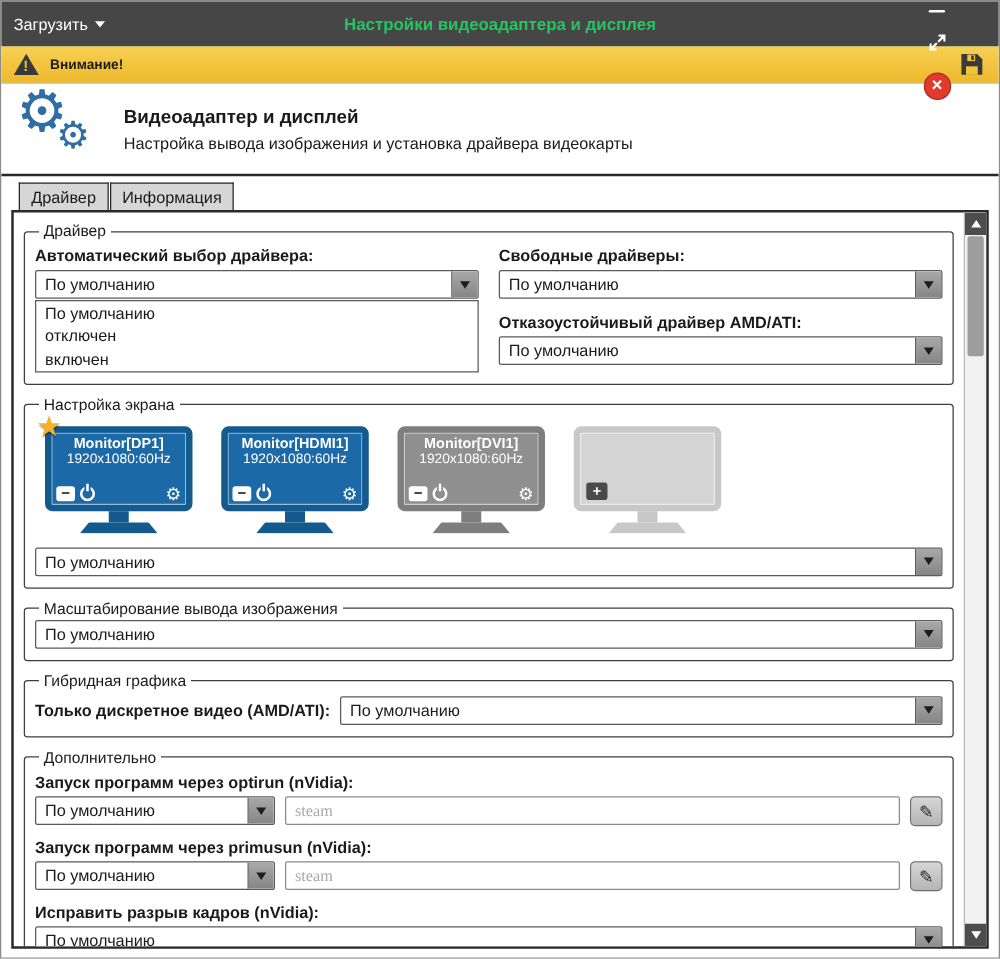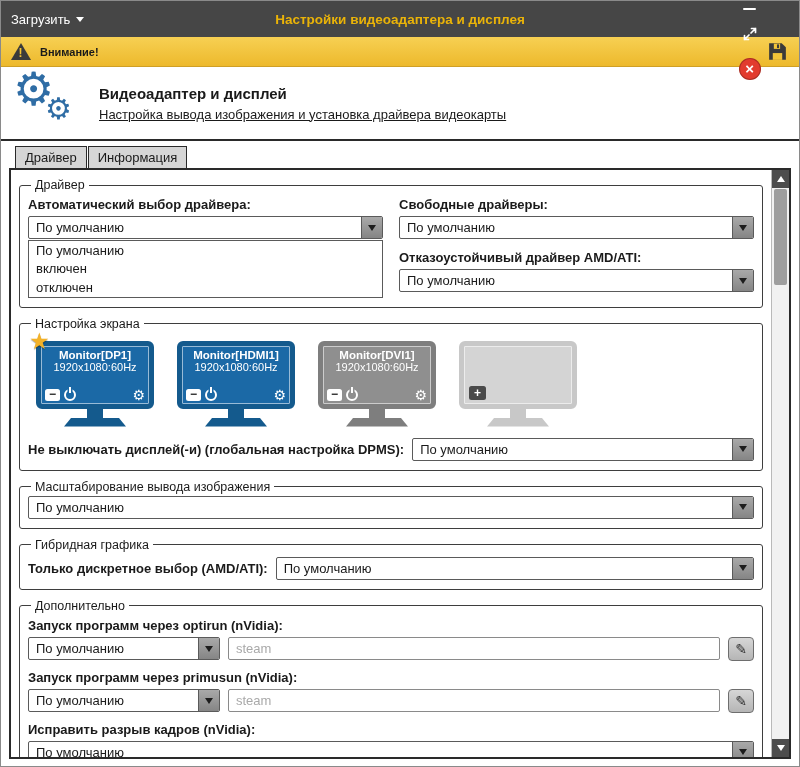--- a/index.html
+++ b/index.html
@@ -8,21 +8,21 @@
   .window { width:800px; height:767px; background:#fff; border:1px solid #8a8a8a;
             display:flex; flex-direction:column; overflow:hidden; position:relative; margin:0 auto; }
 
   
   .titlebar { height:36px; background:#464646; display:flex; align-items:center;
               padding:12px 10px; position:relative; flex:0 0 auto; }
   .tb-btn { background:none; border:none; color:#fff; font-family:inherit; font-size:13px;
             display:flex; align-items:center; cursor:pointer; }
   .caret { width:0; height:0; border-left:4px solid transparent; border-right:4px solid transparent;
            border-top:5px solid #fff; margin-left:6px; }
-  .tb-title { position:absolute; left:50%; transform:translateX(-50%); color:#eab308;
+  .tb-title { position:absolute; left:50%; transform:translateX(-50%); color:#22c55e;
               font-weight:bold; font-size:13.5px; white-space:nowrap; }
   .tb-right { margin-left:auto; display:flex; align-items:center; gap:16px;flex-direction:column; }
   .tb-icon { background:none; border:none; cursor:pointer; display:flex; align-items:center; justify-content:center; }
   .burger { width:16px; height:2.5px; background:#fff; display:block; border-radius:1px;
             box-shadow:0 -5px 0 #fff, 0 5px 0 #fff; }
   .minim { width:13px; height:2.5px; background:#fff; display:block; border-radius:1px; }
   .closebtn { width:22px; height:22px; border-radius:50%; background:#e23b2e; border:none; cursor:pointer;
               color:#fff; font-weight:bold; font-size:15px; line-height:20px; text-align:center;
               box-shadow:inset 0 0 0 1px rgba(0,0,0,.25); padding:0; }
 
@@ -36,21 +36,21 @@
   .warn-text { font-weight:bold; font-size:11px; }
   .warn-save { margin-left:auto; background:none; border:none; cursor:pointer; display:flex; }
 
   
   .header { height:74px; display:flex; align-items:center; padding:0 12px; gap:14px;
             border-bottom:2px solid #2a2a2a; flex:0 0 auto; background:#fff; }
   .gears { width:72px; height:62px; position:relative; flex:0 0 auto; }
   .gear-big { position:absolute; left:0; top:-6px; font-size:46px; color:#2f6da5; line-height:1; }
   .gear-small { position:absolute; left:32px; top:22px; font-size:30px; color:#2f6da5; line-height:1; }
   .h-title { font-weight:bold; font-size:15px; margin-bottom:5px; }
-  .h-sub { font-size:13px;text-decoration:underline; }
+  .h-sub { font-size:13px; }
 
   
   .tabs { display:flex; align-items:flex-end; padding:5px 0 0 14px; flex:0 0 auto; gap:0; }
   .tab { background:#d6d6d6; border:1.5px solid #2a2a2a; border-bottom:none; font-size:13px;
          padding:3px 9px 3px; cursor:pointer; margin-right:1px; position:relative; }
   .tab.active { background:#fff; z-index:3; margin-bottom:-2px; padding-bottom:6px; padding-top:4px; }
 
   
   .panel { flex:1 1 auto; margin:0 8px 7px; border:2px solid #2a2a2a; background:#fff;
            display:flex; overflow:hidden; }
@@ -102,21 +102,21 @@
           text-shadow:0 1px 1px rgba(0,0,0,.35); }
 
   .dpms-row { display:flex; align-items:center; gap:8px; margin-top:9px; }
   .dpms-row .lbl { white-space:nowrap; margin:0; }
   .dpms-row .combo { flex:1; }
 
   
   .row3 { display:flex; gap:8px; margin-bottom:9px; align-items:center; }
   .combo.w190 { width:192px; flex:0 0 auto; }
   .text-input { flex:1; height:23px; border:1px solid #8a8a8a; border-radius:2px; padding:3px 7px;
-                font-size:13px; font-family:Liberation Sans, sans-serif; min-width:0; }
+                font-size:13px; font-family:Liberation Serif, serif; min-width:0; }
   .text-input::placeholder { color:#a9a9a9; }
   .edit-btn { width:26px; height:24px; flex:0 0 auto; border:1px solid #6e6e6e; border-radius:4px;
               background:linear-gradient(#d6d6d6,#b5b5b5); font-size:14px; color:#2a2a2a; cursor:pointer;
               display:flex; align-items:center; justify-content:center; }
 
   
   .vscroll { flex:0 0 18px; border-left:1px solid #b9b9b9; background:#f1f1f1;
              display:flex; flex-direction:column; }
   .sb-btn { height:18px; flex:0 0 auto; background:#4d4d4d; border:none; cursor:pointer;
             display:flex; align-items:center; justify-content:center; }
@@ -199,22 +199,22 @@
           <div class="col">
             <div class="lbl">Автоматический выбор драйвера:</div>
             <div class="combo">
               <span class="combo-text">По умолчанию</span>
               <span class="combo-btn">
                   <span class="tri-dn"></span>
                 </span>
             </div>
             <div class="listbox">
               <div class="list-item">По умолчанию</div>
+              <div class="list-item">отключен</div>
               <div class="list-item">включен</div>
-              <div class="list-item">отключен</div>
             </div>
           </div>
           <div class="col">
             <div class="lbl">Свободные драйверы:</div>
             <div class="combo">
               <span class="combo-text">По умолчанию</span>
               <span class="combo-btn">
                   <span class="tri-dn"></span>
                 </span>
             </div>
@@ -279,21 +279,20 @@
           <div class="monitor ghost">
             <div class="mon-screen">
               <span class="plusbox">+</span>
             </div>
             <div class="mon-neck"></div>
             <div class="mon-base"></div>
           </div>
 
         </div>
         <div class="dpms-row">
-          <div class="lbl">Не выключать дисплей(-и) (глобальная настройка DPMS):</div>
           <div class="combo">
             <span class="combo-text">По умолчанию</span>
             <span class="combo-btn">
                 <span class="tri-dn"></span>
               </span>
           </div>
         </div>
       </fieldset>
 
       <fieldset>
@@ -302,21 +301,21 @@
           <span class="combo-text">По умолчанию</span>
           <span class="combo-btn">
               <span class="tri-dn"></span>
             </span>
         </div>
       </fieldset>
 
       <fieldset>
         <legend>Гибридная графика</legend>
         <div class="dpms-row" style="margin-top:3px;">
-          <div class="lbl">Только дискретное выбор (AMD/ATI):</div>
+          <div class="lbl">Только дискретное видео (AMD/ATI):</div>
           <div class="combo">
             <span class="combo-text">По умолчанию</span>
             <span class="combo-btn">
                 <span class="tri-dn"></span>
               </span>
           </div>
         </div>
       </fieldset>
 
       <fieldset>

